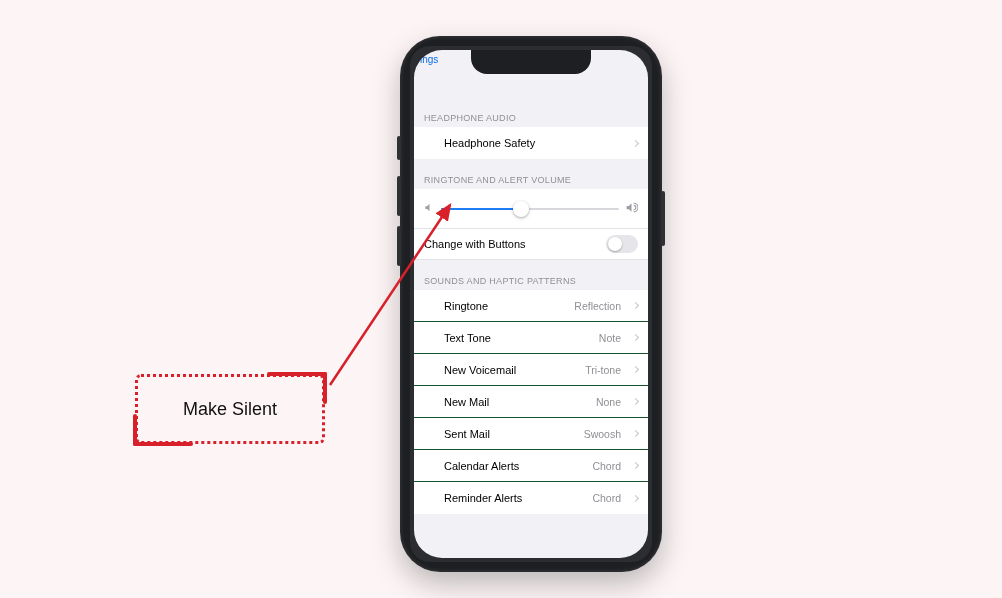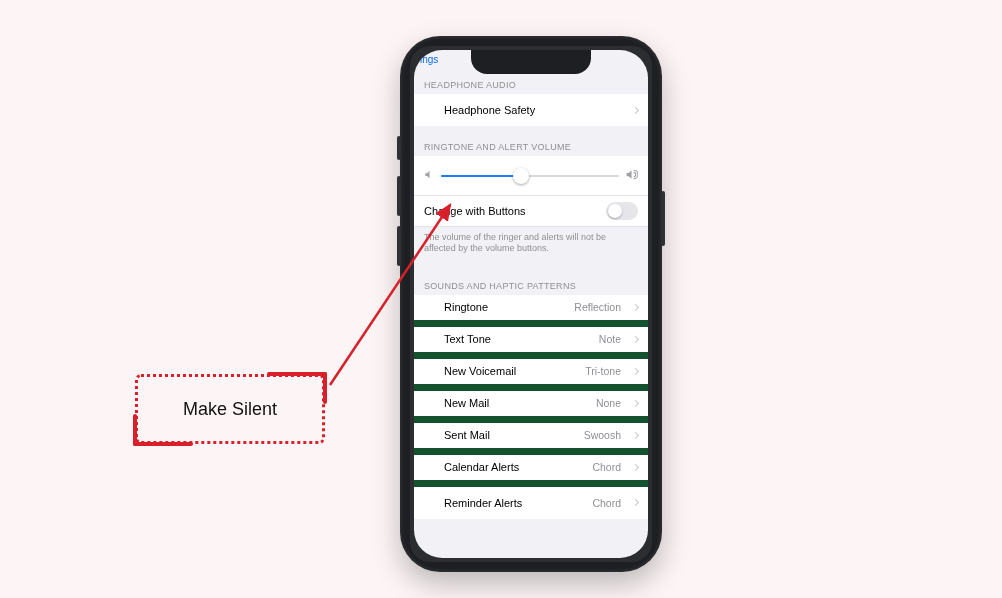--- a/index.html
+++ b/index.html
@@ -66,28 +66,28 @@
     font-size:10px; color:#0b6be6; z-index:2;
   }
 
   .sect-header {
     padding: 16px 10px 4px 10px;
     font-size: 9px;
     letter-spacing: 0.3px;
     color: #8f8f94;
     text-transform: uppercase;
   }
-  .sect-header.first { padding-top: 30px; }
+  .sect-header.first { padding-top: 30px; margin-top: 33px; }
 
   .list { background:#fff; }
   .row {
     display:flex; align-items:center;
     height: 32px;
     padding: 0 10px;
-    border-bottom: 7px solid #14532d;
+    border-bottom: 1px solid #14532d;
     font-size: 11px;
   }
   .row:last-child { border-bottom:none; }
   .row .label { flex:1; color:#000;margin-left:20px; }
   .row .value { color:#8f8f94; margin-right:12px; font-size:10.5px;text-align:center; }
   .chevron {
     width:5px; height:5px;
     border-top:1.4px solid #c5c5ca;
     border-right:1.4px solid #c5c5ca;
     transform: rotate(45deg);
@@ -212,21 +212,20 @@
                 <path d="M3 9v6h4l5 5V4L7 9H3zM16 7a5 5 0 010 10v-2a3 3 0 000-6V7zM16 3a9 9 0 010 18v-2a7 7 0 000-14V3z"></path>
               </svg>
           </span>
         </div>
         <div class="toggle-row">
           <span class="label">Change with Buttons</span>
           <span class="switch">
               <span class="knob"></span>
             </span>
         </div>
-        <div class="footnote">The volume of the ringer and alerts will not be affected by the volume buttons.</div>
 
         <div class="sect-header">SOUNDS AND HAPTIC PATTERNS</div>
         <div class="list">
           <div class="row">
             <span class="label">Ringtone</span>
             <span class="value">Reflection</span>
             <span class="chevron"></span>
           </div>
           <div class="row">
             <span class="label">Text Tone</span>

